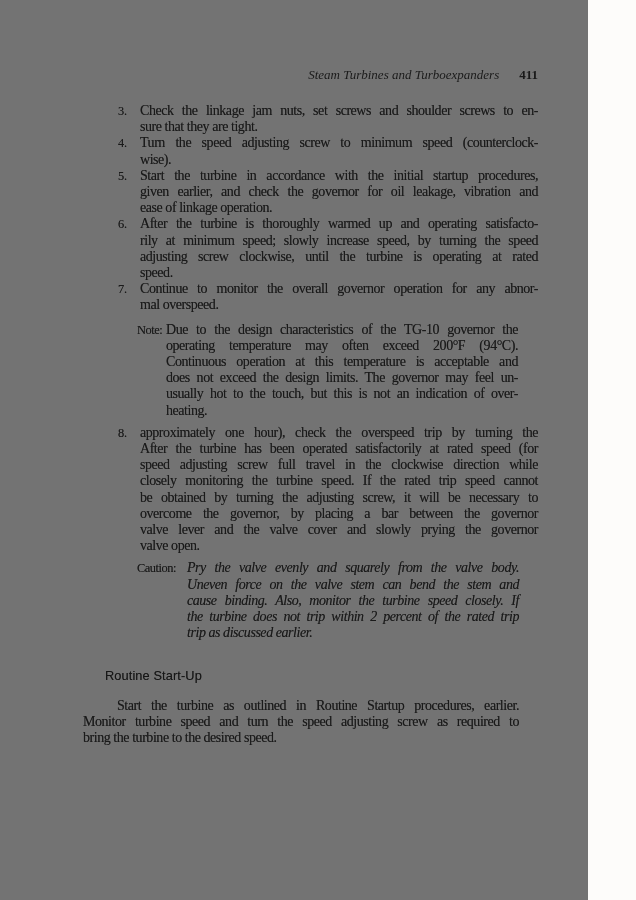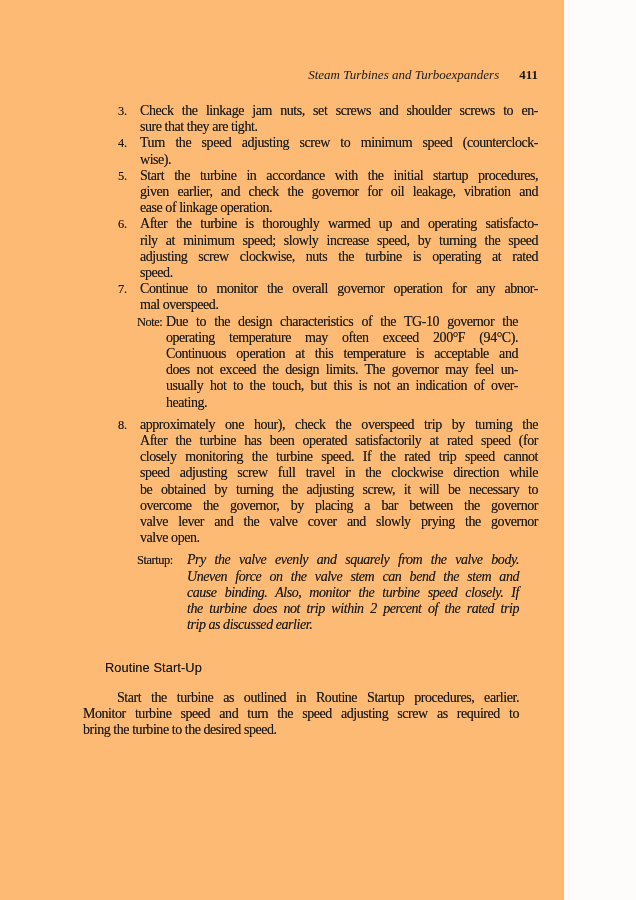--- a/index.html
+++ b/index.html
@@ -6,21 +6,22 @@
   body {
     width: 636px; height: 900px;
     background: #fdfcfa;
     font-family: "Liberation Serif", serif;
     color: #1a1a1a;
   }
   .page {
     position: relative;
     width: 564px; height: 900px;
     overflow: hidden;
-    background: #fdba74;
+    background: #737373;
+    padding-left: 24px;
   }
   .content {
     position: absolute; left: 83px; top: 0;
     width: 455px;
   }
   
   .running-head {
     margin-top: 67px;
     text-align: right;
     font-size: 13px; line-height: 16px;
@@ -44,21 +45,21 @@
   .list { margin-top: 20px; }
   .step { display: flex; padding-left: 35px; }
   .step .num {
     width: 22px; flex: none;
     font-size: 12.4px; line-height: 16.2px;
     letter-spacing: -0.3px;
     text-shadow: 0 0 0.4px rgba(20,20,20,0.55);
   }
   .step .lines { width: 398px; flex: none; }
 
-  .note { display: flex; margin-left: 54px; }
+  .note { display: flex; margin-left: 54px; margin-top: 8px; }
   .note .label {
     width: 29px; flex: none;
     font-size: 12.4px; line-height: 16.2px; letter-spacing: -0.45px;
     text-shadow: 0 0 0.4px rgba(20,20,20,0.55);
   }
   .note .lines { width: 352px; flex: none; }
 
   .step8 { margin-top: 6px; }
 
   .caution { display: flex; margin-left: 54px; margin-top: 6px; }
@@ -116,21 +117,21 @@
           <div class="line">given earlier, and check the governor for oil leakage, vibration and</div>
           <div class="line endline">ease of linkage operation.</div>
         </div>
       </div>
 
       <div class="step">
         <div class="num">6.</div>
         <div class="lines">
           <div class="line">After the turbine is thoroughly warmed up and operating satisfacto-</div>
           <div class="line">rily at minimum speed; slowly increase speed, by turning the speed</div>
-          <div class="line">adjusting screw clockwise, nuts the turbine is operating at rated</div>
+          <div class="line">adjusting screw clockwise, until the turbine is operating at rated</div>
           <div class="line endline">speed.</div>
         </div>
       </div>
 
       <div class="step">
         <div class="num">7.</div>
         <div class="lines">
           <div class="line">Continue to monitor the overall governor operation for any abnor-</div>
           <div class="line endline">mal overspeed.</div>
         </div>
@@ -146,31 +147,31 @@
           <div class="line">usually hot to the touch, but this is not an indication of over-</div>
           <div class="line endline">heating.</div>
         </div>
       </div>
 
       <div class="step step8">
         <div class="num">8.</div>
         <div class="lines">
           <div class="line">approximately one hour), check the overspeed trip by turning the</div>
           <div class="line">After the turbine has been operated satisfactorily at rated speed (for</div>
+          <div class="line">speed adjusting screw full travel in the clockwise direction while</div>
           <div class="line">closely monitoring the turbine speed. If the rated trip speed cannot</div>
-          <div class="line">speed adjusting screw full travel in the clockwise direction while</div>
           <div class="line">be obtained by turning the adjusting screw, it will be necessary to</div>
           <div class="line">overcome the governor, by placing a bar between the governor</div>
           <div class="line">valve lever and the valve cover and slowly prying the governor</div>
           <div class="line endline">valve open.</div>
         </div>
       </div>
 
       <div class="caution">
-        <div class="label">Startup:</div>
+        <div class="label">Caution:</div>
         <div class="lines">
           <div class="line">Pry the valve evenly and squarely from the valve body.</div>
           <div class="line">Uneven force on the valve stem can bend the stem and</div>
           <div class="line">cause binding. Also, monitor the turbine speed closely. If</div>
           <div class="line">the turbine does not trip within 2 percent of the rated trip</div>
           <div class="line endline">trip as discussed earlier.</div>
         </div>
       </div>
 
     </div>

